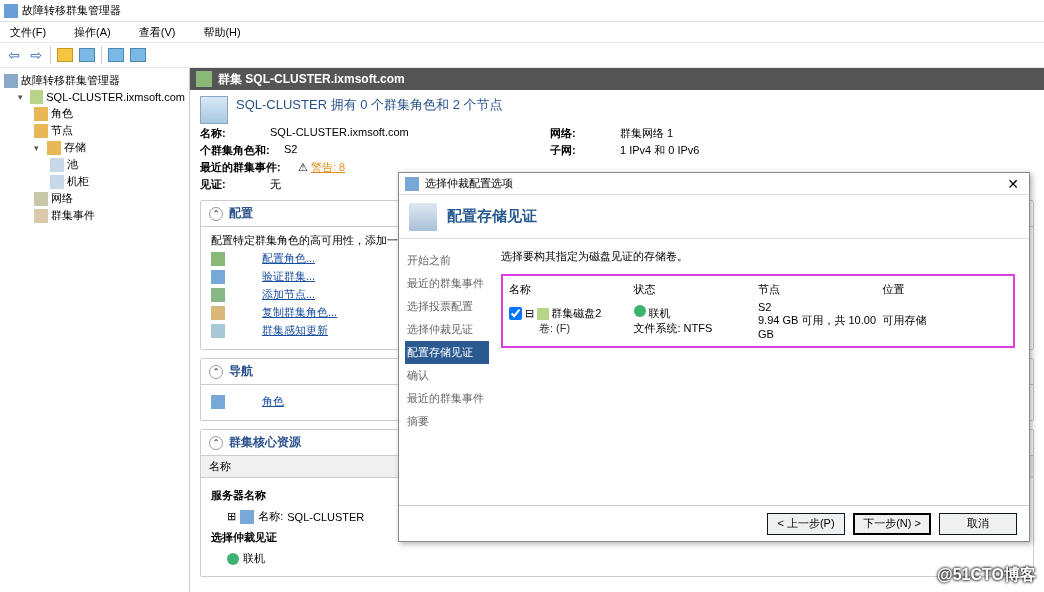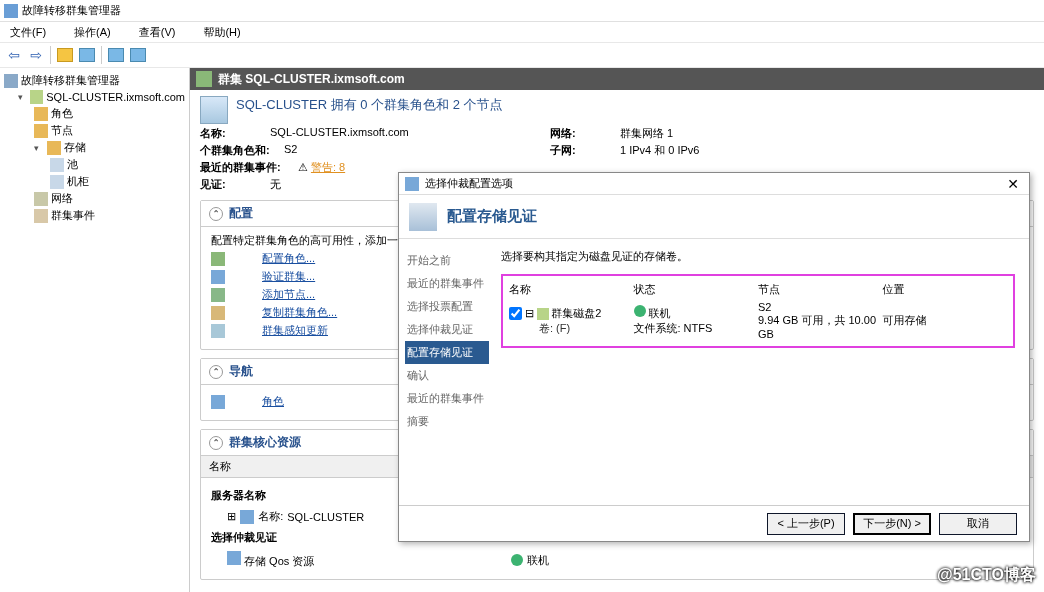--- a/index.html
+++ b/index.html
@@ -255,21 +255,20 @@
         <div class="section-body">
           <div class="srv-name">服务器名称</div>
           <div class="srv-row">
               <span>⊞</span> 
               <span class="lnk-icon g2"></span> 
               <span>名称:</span> 
               <span>SQL-CLUSTER</span>
             </div>
           <div class="srv-name">选择仲裁见证</div>
           <div class="stor-row">
-            <span style="width:280px"><span class="lnk-icon g2"></span> <span>存储 Qos 资源</span></span>
             <span class="online-dot"></span>
             <span>联机</span>
           </div>
         </div>
       </div>
     </div>
   </div>
 </div>
 
 <div class="wizard">

